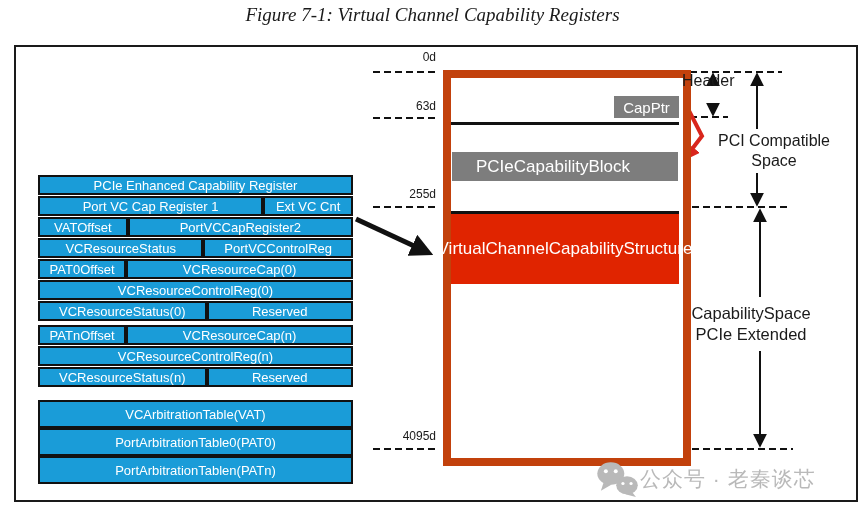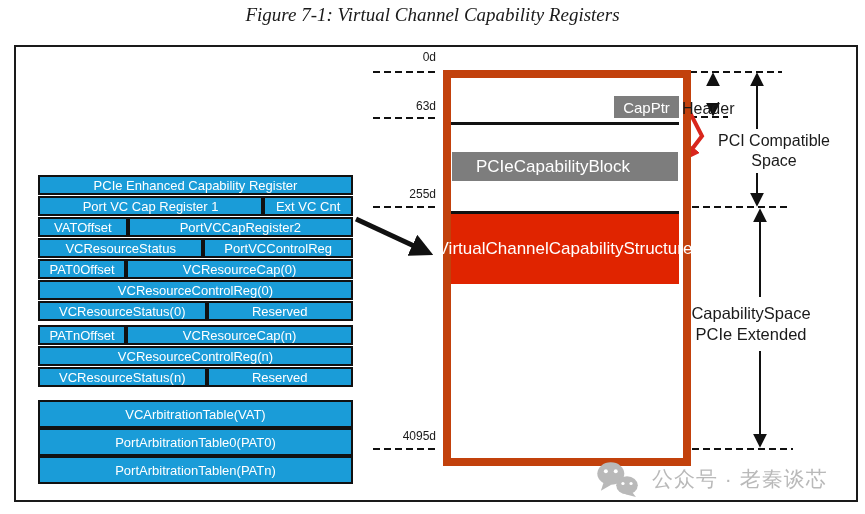--- a/index.html
+++ b/index.html
@@ -37,21 +37,21 @@
   }
   .redblock{
     left:0;top:136px;width:228px;height:70px;background:#e02400;color:#fff;
     font-size:17px;display:flex;flex-direction:row;align-items:center;justify-content:center;
     line-height:1.35;
   }
   .addr{left:360px;width:76px;text-align:right;font-size:12px;}
   .ann{font-size:16px;}
   .ann-center{text-align:center;line-height:1.25;}
   .watermark{
-    left:596px;top:461px;display:flex;align-items:center;gap:12px;color:#b9b9b9;
+    left:596px;top:461px;display:flex;align-items:center;gap:0;color:#b9b9b9;
     font-size:21px;letter-spacing:1px;
   }
   svg.overlay{position:absolute;left:0;top:0;pointer-events:none;}
 </style>
 </head>
 <body>
 
 <div class="abs fig-title">Figure 7-1: Virtual Channel Capability Registers</div>
 
 <div class="abs fig-border"></div>
@@ -159,21 +159,21 @@
     <span>VirtualChannel</span>
     <span>CapabilityStructure</span>
   </div>
 </div>
 
 <div class="abs addr" style="top:50px">0d</div>
 <div class="abs addr" style="top:99px">63d</div>
 <div class="abs addr" style="top:187px">255d</div>
 <div class="abs addr" style="top:429px">4095d</div>
 
-<div class="abs ann" style="left:682px;top:100px">Header</div>
+<div class="abs ann" style="left:682px;top:72px">Header</div>
 
 <div class="abs ann ann-center" style="left:705px;top:131px;width:138px">
   <div>PCI Compatible</div>
   <div>Space</div>
 </div>
 
 <div class="abs ann ann-center" style="left:683px;top:303px;width:136px;font-size:16.5px">
   <div>CapabilitySpace</div>
   <div>PCIe  Extended</div>
 </div>

